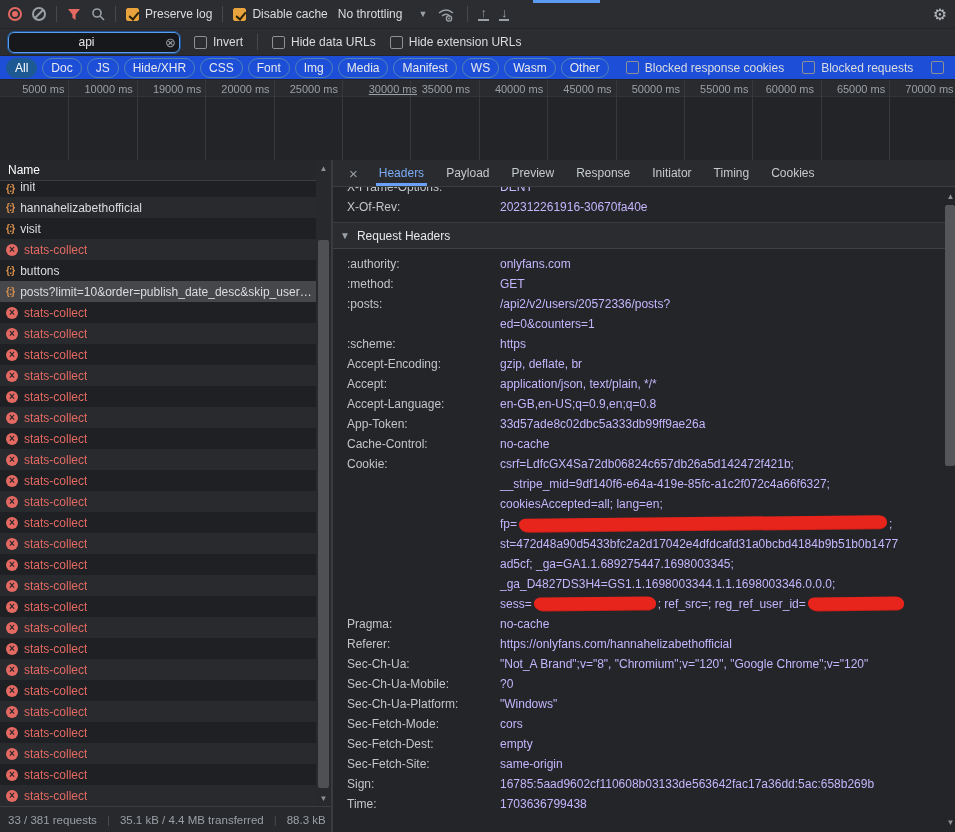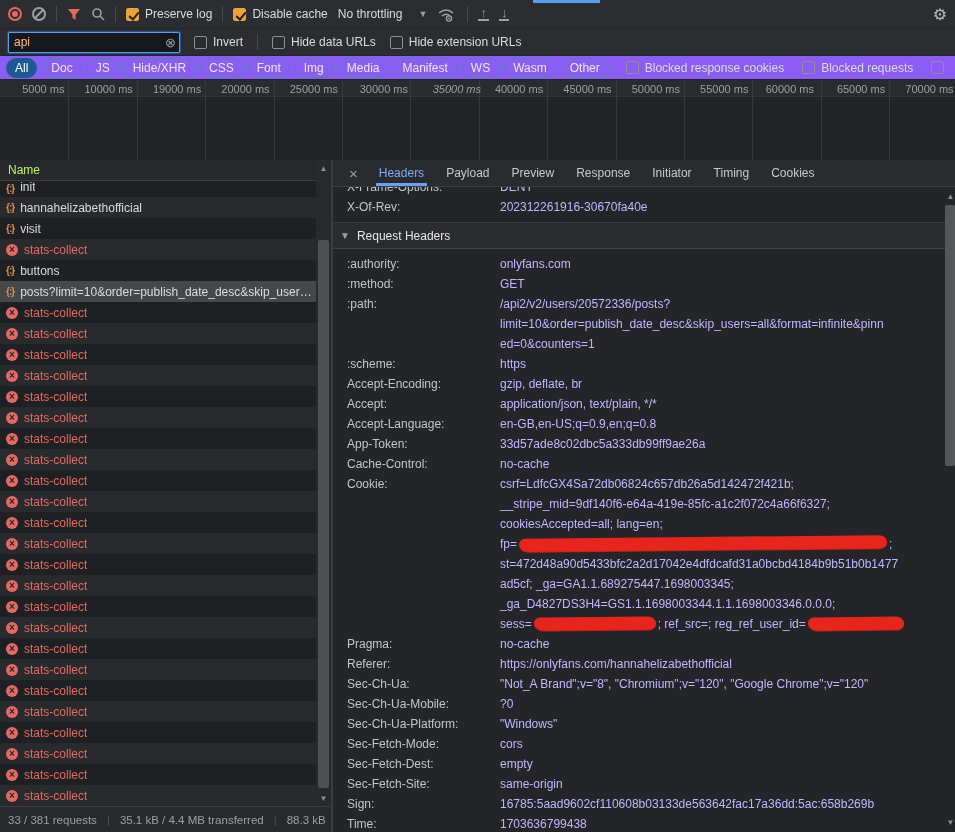--- a/index.html
+++ b/index.html
@@ -31,41 +31,41 @@
     border-right:2px solid #2a2208; border-bottom:2px solid #2a2208; transform:rotate(40deg); }
   .throttle { display:flex; align-items:center; gap:16px; color:#dadce0; cursor:pointer; white-space:nowrap; }
   .caret { font-size:9px; color:#9aa0a6; }
   .top-strip { position:absolute; left:533px; top:0; width:67px; height:3px; background:#5b9bf3; }
   
   .filterbar { position:absolute; left:0; top:29px; width:955px; height:27px;
     background:#2c2d30; display:flex; align-items:center; padding:0 8px; gap:14px;
     border-bottom:1px solid #242528; }
   .filter-box { position:relative; width:172px; height:21px; }
   .filter-box input { width:100%; height:100%; background:#17181b; border:1px solid #5c9ded;
-    outline:1px solid rgba(26,115,232,.55); border-radius:1px; color:#fdba74;
-    font-family:"Liberation Sans",sans-serif; font-size:12px; padding:0 20px 0 5px; }
+    outline:1px solid rgba(26,115,232,.55); border-radius:6px; color:#e5e5e5;
+    font-family:"Liberation Sans",sans-serif; font-size:12px; padding:0 20px 0 5px;text-align:center; }
   .clear-x { position:absolute; right:4px; top:3px; color:#9aa0a6; font-size:13px; cursor:pointer; }
   
   .pillsbar { position:absolute; left:0; top:56px; width:955px; height:24px;
-    background:#8b5cf6; display:flex; align-items:center; padding:0 6px; gap:5px;
+    background:#1d4ed8; display:flex; align-items:center; padding:0 6px; gap:5px;
     border-bottom:1px solid #242528; }
   .pill { padding:2px 8px; border:1px solid #5182b5; border-radius:10px; color:#e8eaed;
     cursor:pointer; white-space:nowrap; line-height:14px; }
   .pill.sel { background:#1d5a93; border-color:#1d5a93; color:#fff; }
   .pill-cbs { display:flex; gap:18px; margin-left:12px; }
   
   .overview { position:absolute; left:0; top:80px; width:955px; height:80px;
     background:#232427; overflow:hidden; cursor:pointer; }
   .ov-head { position:absolute; left:0; top:0; width:955px; height:17px; background:#2a2b2e;
     border-bottom:1px solid #333438; }
   .gridline { position:absolute; top:0; width:1px; height:80px; background:#37383c; }
   .ov-label { position:absolute; top:3px; width:68px; text-align:right; color:#9aa0a6; font-size:11px; }
   
   .name-header { position:absolute; left:0; top:160px; width:331px; height:21px;
-    background:#26272a; border-bottom:1px solid #3c3d41; color:#bef264;
+    background:#26272a; border-bottom:1px solid #3c3d41; color:#ffffff;
     display:flex; align-items:center; padding-left:8px; }
   .req-list { position:absolute; left:0; top:181px; width:316px; height:625px; overflow:hidden; }
   .req-row { height:21px; display:flex; align-items:center; gap:6px; padding-left:6px;
     white-space:nowrap; overflow:hidden; cursor:pointer; color:#dadce0; }
   .req-row.alt { background:#292a2e; }
   .req-row:not(.alt) { background:#1f2023; }
   .req-row.sel { background:#46474b; }
   .req-row.err { color:#e46962; }
   .req-row.clipped { height:16px; align-items:flex-end; }
   .req-row.clipped > * { transform:translateY(-3px); }
@@ -215,23 +215,23 @@
       <div class="ov-label" style="left: -3.6px;">5000 ms</div>
       <div class="gridline" style="left: 136.8px;"></div>
       <div class="ov-label" style="left: 64.8px;">10000 ms</div>
       <div class="gridline" style="left: 205.2px;"></div>
       <div class="ov-label" style="left: 133.2px;">19000 ms</div>
       <div class="gridline" style="left: 273.6px;"></div>
       <div class="ov-label" style="left: 201.6px;">20000 ms</div>
       <div class="gridline" style="left: 342px;"></div>
       <div class="ov-label" style="left: 270px;">25000 ms</div>
       <div class="gridline" style="left: 410.4px;"></div>
-      <div class="ov-label" style="left: 340px;">30000 ms</div>
+      <div class="ov-label" style="left: 349px; text-decoration: underline;">30000 ms</div>
       <div class="gridline" style="left: 478.8px;"></div>
-      <div class="ov-label" style="left: 413px; font-style: italic;">35000 ms</div>
+      <div class="ov-label" style="left: 402px;">35000 ms</div>
       <div class="gridline" style="left: 547.2px;"></div>
       <div class="ov-label" style="left: 475.2px;">40000 ms</div>
       <div class="gridline" style="left: 615.6px;"></div>
       <div class="ov-label" style="left: 543.6px;">45000 ms</div>
       <div class="gridline" style="left: 684px;"></div>
       <div class="ov-label" style="left: 612px;">50000 ms</div>
       <div class="gridline" style="left: 752.4px;"></div>
       <div class="ov-label" style="left: 680.4px;">55000 ms</div>
       <div class="gridline" style="left: 820.8px;"></div>
       <div class="ov-label" style="left: 746px;">60000 ms</div>
@@ -413,24 +413,23 @@
             <div class="line">onlyfans.com</div>
           </div>
         </div>
         <div class="h-row">
           <span class="h-name">:method:</span>
           <div class="h-val">
             <div class="line">GET</div>
           </div>
         </div>
         <div class="h-row">
-          <span class="h-name">:path:</span>
+          <span class="h-name">:posts:</span>
           <div class="h-val">
             <div class="line">/api2/v2/users/20572336/posts?</div>
-            <div class="line">limit=10&amp;order=publish_date_desc&amp;skip_users=all&amp;format=infinite&amp;pinn</div>
             <div class="line">ed=0&amp;counters=1</div>
           </div>
         </div>
         <div class="h-row">
           <span class="h-name">:scheme:</span>
           <div class="h-val">
             <div class="line">https</div>
           </div>
         </div>
         <div class="h-row">

